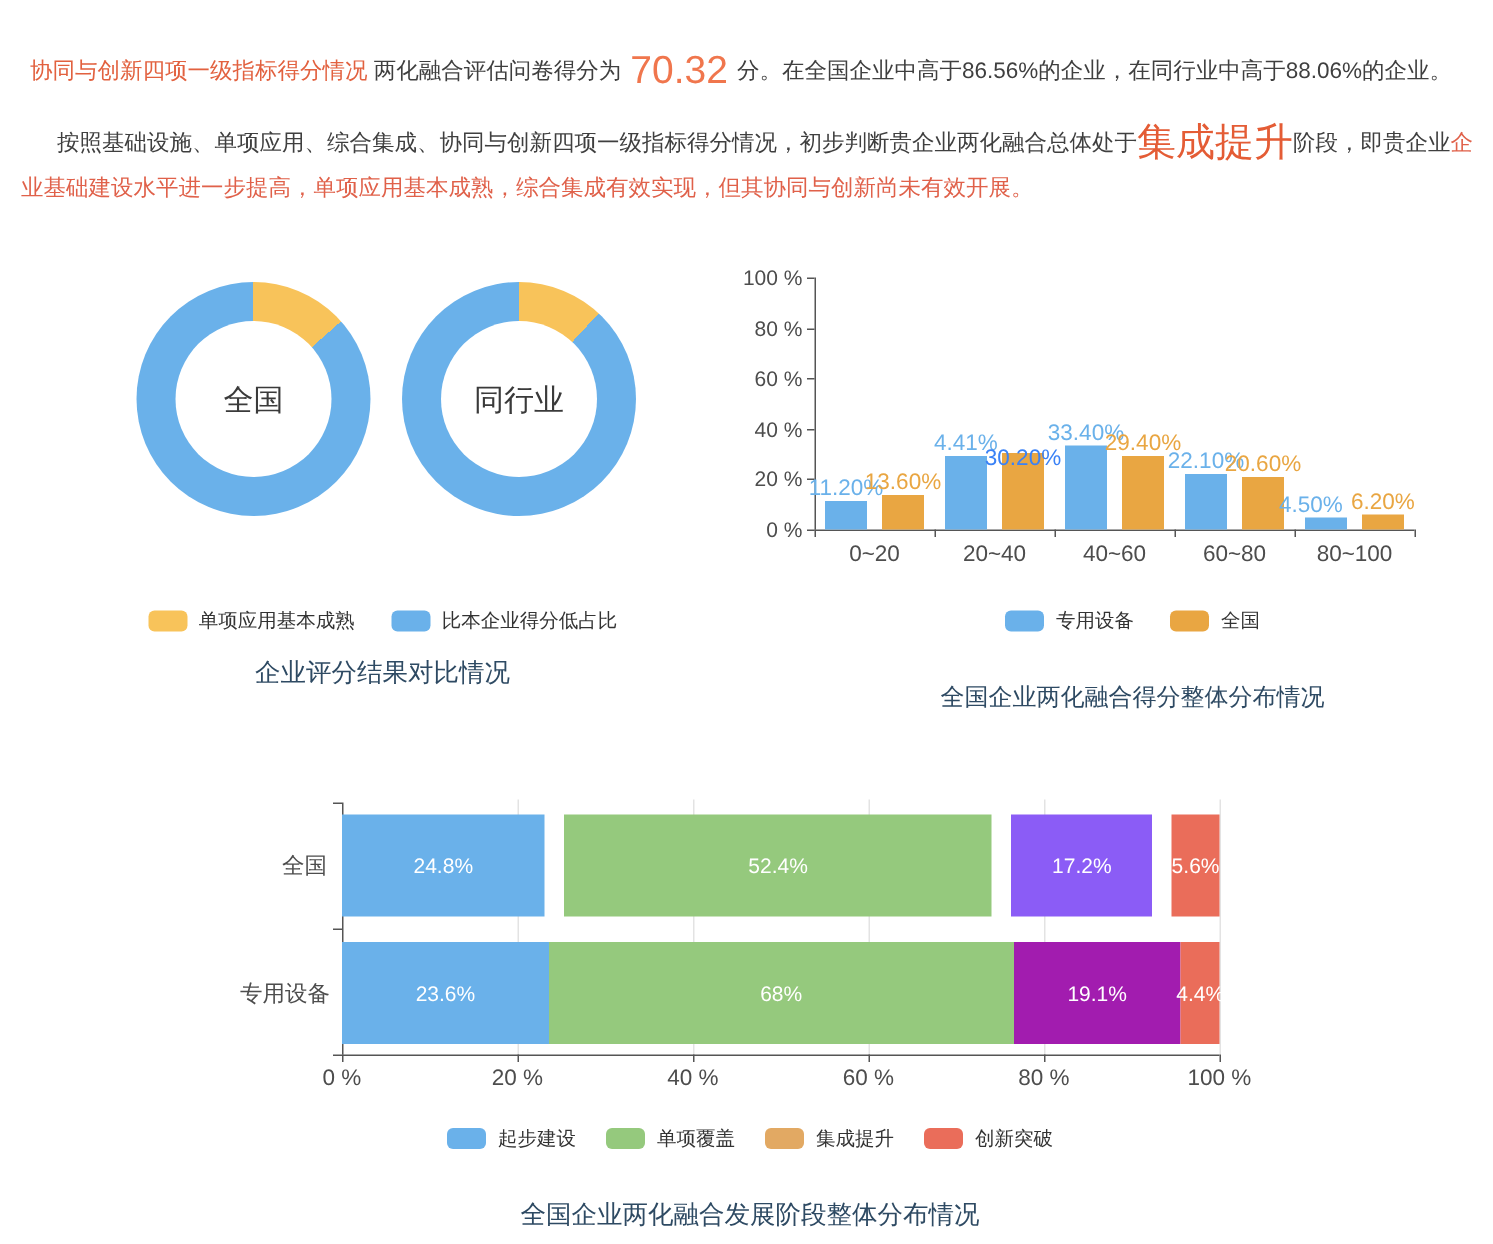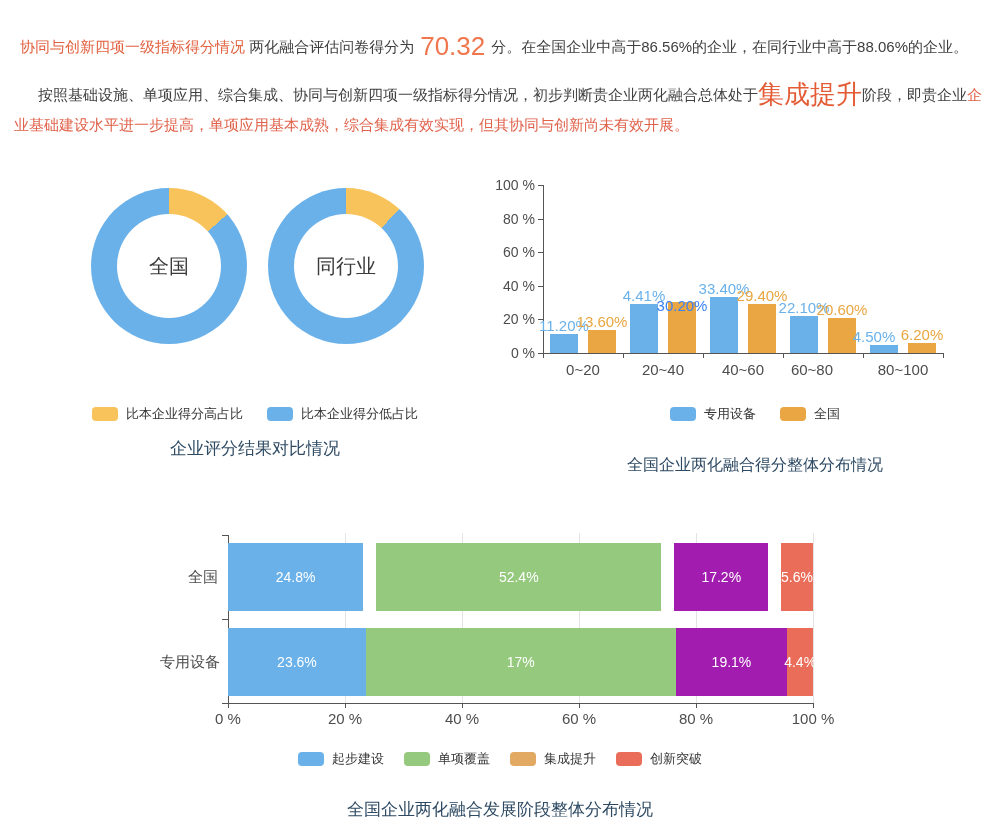--- a/index.html
+++ b/index.html
@@ -51,21 +51,21 @@
     <div class="hole">全国</div>
   </div>
 
   <div class="donut" id="donut-1" style="left: 268px; top: 188px; background: conic-gradient(rgb(248, 195, 90) 0deg, rgb(248, 195, 90) 42.984deg, rgb(106, 177, 234) 42.984deg, rgb(106, 177, 234) 360deg);">
     <div class="hole">同行业</div>
   </div>
 
   <div class="legend" id="legend-0" style="left:60px;top:405px;width:390px;">
       <div class="item">
         <div class="swatch" style="background: rgb(248, 195, 90);"></div>
-        <div class="lbl">比本企业得分高占比</div>
+        <div class="lbl">单项应用基本成熟</div>
       </div>
       <div class="item">
         <div class="swatch" style="background: rgb(106, 177, 234);"></div>
         <div class="lbl">比本企业得分低占比</div>
       </div>
     </div>
   <div class="chart-title" style="left:40px;top:437px;width:430px;">企业评分结果对比情况</div>
 
   <div class="chart" id="grouped-bar" style="left:490px;top:175px;width:505px;height:215px;">
       <div class="tick-label right" style="left: 0px; width: 45px; top: 170px;">0 %</div>
@@ -82,21 +82,21 @@
       <div class="tick" style="left: 48px; top: 10px; width: 5px; height: 1px;"></div>
       <div class="axis-line" style="left: 53px; top: 10px; width: 1px; height: 168px;"></div>
       <div class="axis-line" style="left: 53px; top: 178px; width: 400px; height: 1px;"></div>
       <div class="tick" style="left: 133px; top: 178px; width: 1px; height: 5px;"></div>
       <div class="cat-label" style="left: 53px; width: 80px; top: 186px;">0~20</div>
       <div class="tick" style="left: 213px; top: 178px; width: 1px; height: 5px;"></div>
       <div class="cat-label" style="left: 133px; width: 80px; top: 186px;">20~40</div>
       <div class="tick" style="left: 293px; top: 178px; width: 1px; height: 5px;"></div>
       <div class="cat-label" style="left: 213px; width: 80px; top: 186px;">40~60</div>
       <div class="tick" style="left: 373px; top: 178px; width: 1px; height: 5px;"></div>
-      <div class="cat-label" style="left: 282px; width: 80px; top: 186px;">60~80</div>
+      <div class="cat-label" style="left: 293px; width: 80px; top: 186px;">60~80</div>
       <div class="tick" style="left: 453px; top: 178px; width: 1px; height: 5px;"></div>
       <div class="cat-label" style="left: 373px; width: 80px; top: 186px;">80~100</div>
       <div class="tick" style="left: 53px; top: 178px; width: 1px; height: 5px;"></div>
       <div class="vbar" style="left: 60px; top: 159px; width: 28px; height: 19px; background: rgb(106, 177, 234);"></div>
       <div class="bar-val" style="left: 42px; width: 64px; top: 142px; color: rgb(106, 177, 234);">11.20%</div>
       <div class="vbar" style="left: 98px; top: 155px; width: 28px; height: 23px; background: rgb(233, 166, 66);"></div>
       <div class="bar-val" style="left: 80px; width: 64px; top: 138px; color: rgb(233, 166, 66);">13.60%</div>
       <div class="vbar" style="left: 140px; top: 129px; width: 28px; height: 49px; background: rgb(106, 177, 234);"></div>
       <div class="bar-val" style="left: 122px; width: 64px; top: 112px; color: rgb(106, 177, 234);">4.41%</div>
       <div class="vbar" style="left: 178px; top: 127px; width: 28px; height: 51px; background: rgb(233, 166, 66);"></div>
@@ -150,34 +150,34 @@
       <div class="tick" style="left: 653px; top: 170px; width: 1px; height: 5px;"></div>
       <div class="tick-label" style="left: 623px; width: 60px; top: 177px; font-size: 15px;">100 %</div>
       <div class="cat-label" style="left: 0px; width: 58px; top: 35px; text-align: right;">全国</div>
       <div class="hrow" style="left: 68px; top: 10px; width: 585px; height: 68px; gap: 13px;">
         <div class="hseg" style="width: 145.08px; background: rgb(106, 177, 234);">
           <div>24.8%</div>
         </div>
         <div class="hseg" style="width: 306.54px; background: rgb(149, 201, 125);">
           <div>52.4%</div>
         </div>
-        <div class="hseg" style="width: 100.62px; background: #a21caf;">
+        <div class="hseg" style="width: 100.62px; background: #8b5cf6;">
           <div>17.2%</div>
         </div>
         <div class="hseg" style="width: 32.76px; background: rgb(234, 109, 90);">
           <div>5.6%</div>
         </div>
       </div>
       <div class="cat-label" style="left: 0px; width: 58px; top: 120px; text-align: right;">专用设备</div>
       <div class="hrow" style="left: 68px; top: 95px; width: 585px; height: 68px;">
         <div class="hseg" style="width: 138.06px; background: rgb(106, 177, 234);">
           <div>23.6%</div>
         </div>
         <div class="hseg" style="width: 310.05px; background: rgb(149, 201, 125);">
-          <div>17%</div>
+          <div>68%</div>
         </div>
         <div class="hseg" style="width: 111.735px; background: #a21caf;">
           <div>19.1%</div>
         </div>
         <div class="hseg" style="width: 25.74px; background: rgb(234, 109, 90);">
           <div>4.4%</div>
         </div>
       </div>
     </div>
   <div class="legend" id="legend-2" style="left:250px;top:750px;width:500px;gap:20px;">

